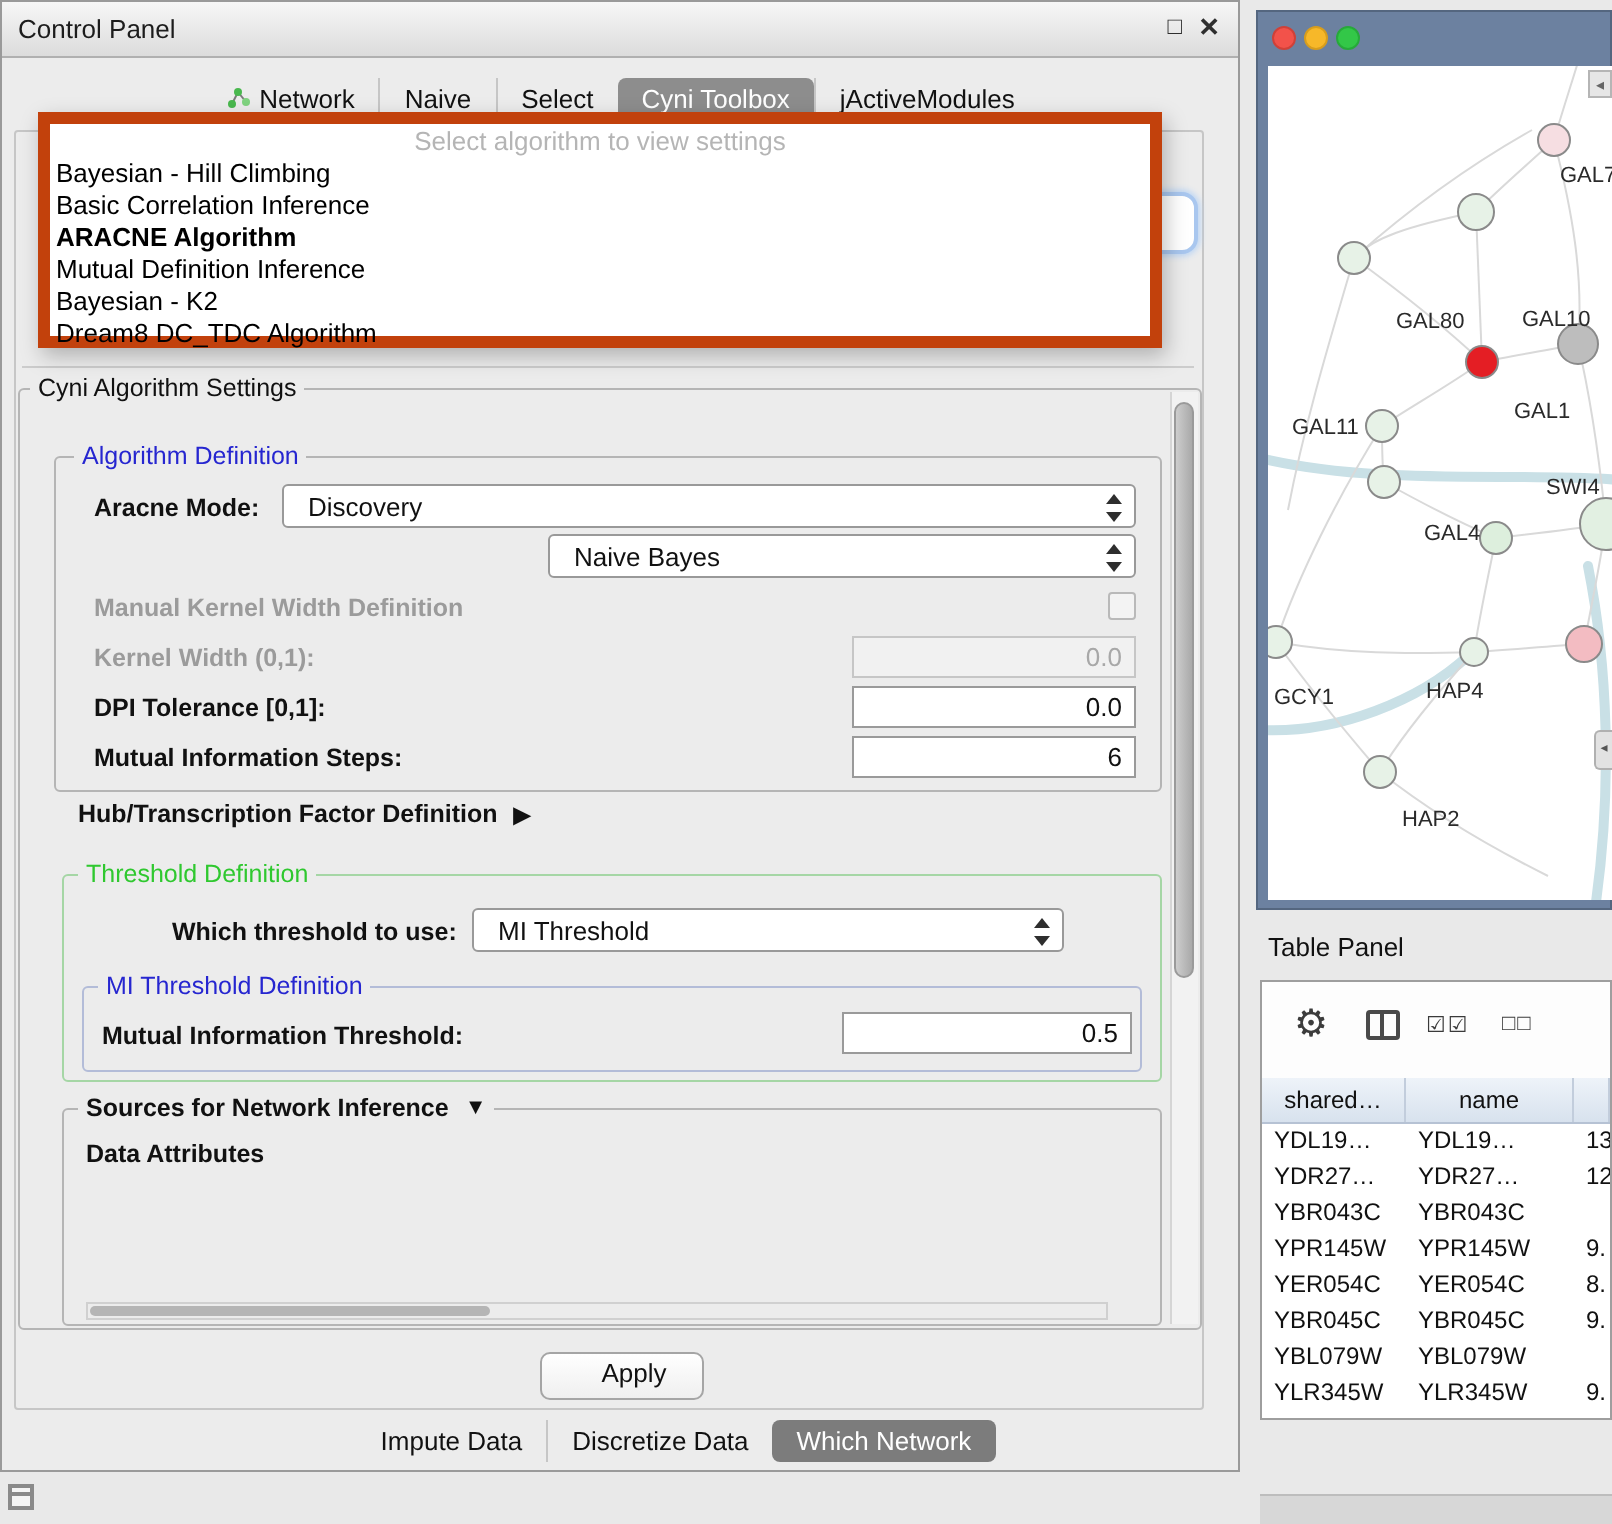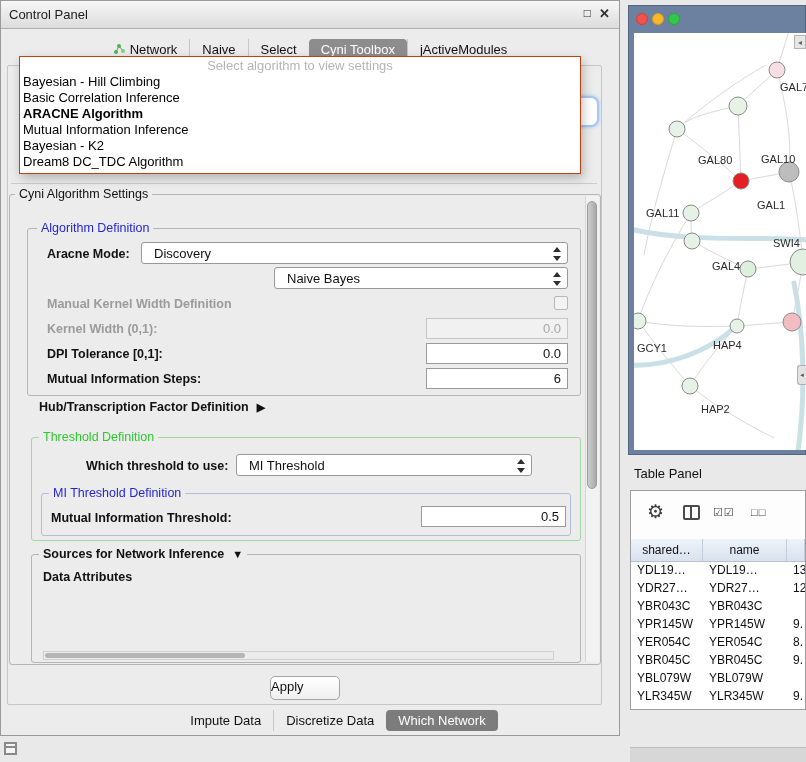--- a/index.html
+++ b/index.html
@@ -24,21 +24,21 @@
   .tabbar.bottom .cp-tab.active{background:#7c7c7c;}
   .net-icon{display:inline-block;width:12px;height:12px;}
   
   .content-border{position:absolute;left:6px;top:64px;width:593px;height:638px;
       border:1px solid #c6c6c6;border-radius:2px;background:#ececec;}
   .combo-fragment{position:absolute;left:560px;top:95px;width:38px;height:31px;background:#fff;
       border:2px solid #a9c7ef;border-radius:8px;box-shadow:0 0 3px 1px #b9d4f5;z-index:5;box-sizing:border-box;}
   .hidden-group-line{position:absolute;left:10px;top:182px;width:586px;height:1px;background:#cccccc;}
   
   .dd-popup{position:absolute;left:18px;top:55px;width:562px;height:118px;background:#fff;
-      border:1px solid #c2410c;box-shadow:2px 4px 10px rgba(0,0,0,.25);z-index:10;box-sizing:border-box;}
+      border:6px solid #c2410c;box-shadow:2px 4px 10px rgba(0,0,0,.25);z-index:10;box-sizing:border-box;}
   .dd-placeholder{text-align:center;color:#b5b5b5;font-size:13px;height:17px;line-height:17px;}
   .dd-item{font-size:13px;height:16px;line-height:16px;padding-left:3px;color:#000;}
   .dd-item.bold{font-weight:bold;}
   
   .grp{position:absolute;border:1px solid #b5b5b5;border-radius:3px;}
   .grp-title{position:absolute;background:#ececec;padding:0 4px;font-size:12.5px;z-index:2;white-space:nowrap;}
   .t-blue{color:#2626d0;}
   .t-green{color:#2fc82f;}
   #grp-settings{left:8px;top:193px;width:590px;height:469px;}
   #ttl-settings{left:14px;top:186px;}
@@ -90,21 +90,21 @@
   .attr-item{height:17px;line-height:17px;background:#3a62c8;color:#fff;font-size:12.5px;padding-left:5px;}
   .attr-vsb{position:absolute;right:0;top:0;width:9px;height:100%;background:#e4e4e4;border-left:1px solid #d0d0d0;}
   .attr-vsb-thumb{position:absolute;right:1px;top:1px;width:6px;height:34px;background:#aeaeae;border-radius:3px;}
   .attr-hsb{position:absolute;left:42px;top:650px;width:511px;height:9px;background:#ececec;border:1px solid #d0d0d0;box-sizing:border-box;}
   .attr-hsb-thumb{position:absolute;left:1px;top:1px;width:200px;height:5px;background:#b5b5b5;border-radius:3px;}
   
   .set-sb{position:absolute;left:584px;top:195px;width:13px;height:466px;background:#f2f2f2;border-left:1px solid #d5d5d5;}
   .set-sb-thumb{position:absolute;left:586px;top:200px;width:10px;height:288px;border-radius:5px;
       background:linear-gradient(90deg,#cdcdcd,#a9a9a9);border:1px solid #9a9a9a;box-sizing:border-box;}
   .apply-btn{position:absolute;left:269px;top:675px;width:68px;height:22px;background:linear-gradient(#ffffff,#efefef);
-      border:1px solid #a5a5a5;border-radius:5px;font-size:13px;text-align:left;line-height:20px;}
+      border:1px solid #a5a5a5;border-radius:5px;font-size:13px;text-align:center;line-height:20px;padding-left:12px;}
   
   .net-win{position:absolute;left:628px;top:5px;width:178px;height:450px;background:#6c81a0;
       border:1px solid #54667f;box-sizing:border-box;}
   .tl{position:absolute;top:7px;width:12px;height:12px;border-radius:50%;box-sizing:border-box;}
   .tl.red{left:7px;background:#f2524a;border:1px solid #cf4138;}
   .tl.yellow{left:23px;background:#f7b829;border:1px solid #d79d1d;}
   .tl.green{left:39px;background:#33c748;border:1px solid #27a93a;}
   .net-canvas{position:absolute;left:5px;top:27px;width:172px;height:417px;background:#fff;overflow:hidden;}
   .net-canvas svg{position:absolute;left:0;top:0;}
   .edge-thin{fill:none;stroke:#d9d9d9;stroke-width:1;}
@@ -256,21 +256,21 @@
           <span>Which Network</span>
         </div>
       </div>
 
     <div class="dd-popup">
       <div class="dd-placeholder">Select algorithm to view settings</div>
       <div>
           <div class="dd-item">Bayesian - Hill Climbing</div>
           <div class="dd-item">Basic Correlation Inference</div>
           <div class="dd-item bold">ARACNE Algorithm</div>
-          <div class="dd-item">Mutual Information Inference</div>
+          <div class="dd-item">Mutual Definition Inference</div>
           <div class="dd-item">Bayesian - K2</div>
           <div class="dd-item">Dream8 DC_TDC Algorithm</div>
         </div>
     </div>
   </div>
 
   <div class="net-win">
     <div class="tl red"></div>
     <div class="tl yellow"></div>
     <div class="tl green"></div>

